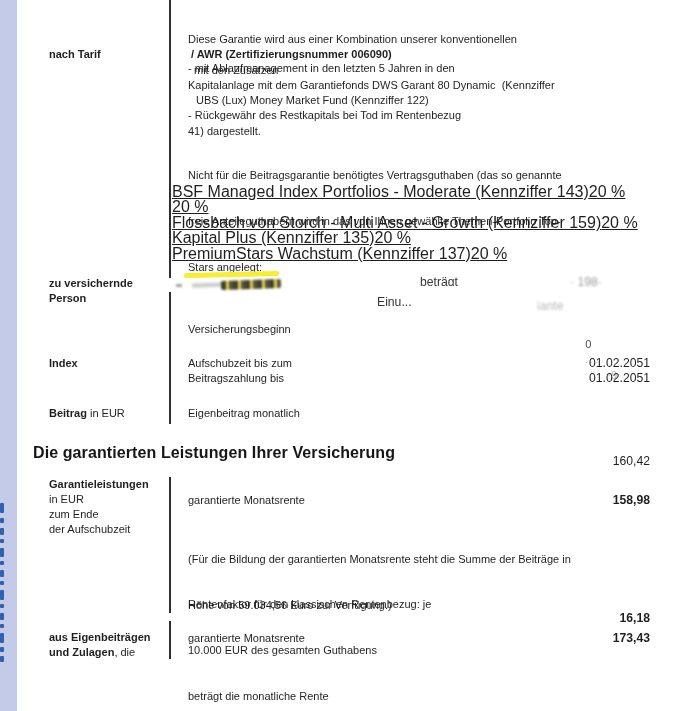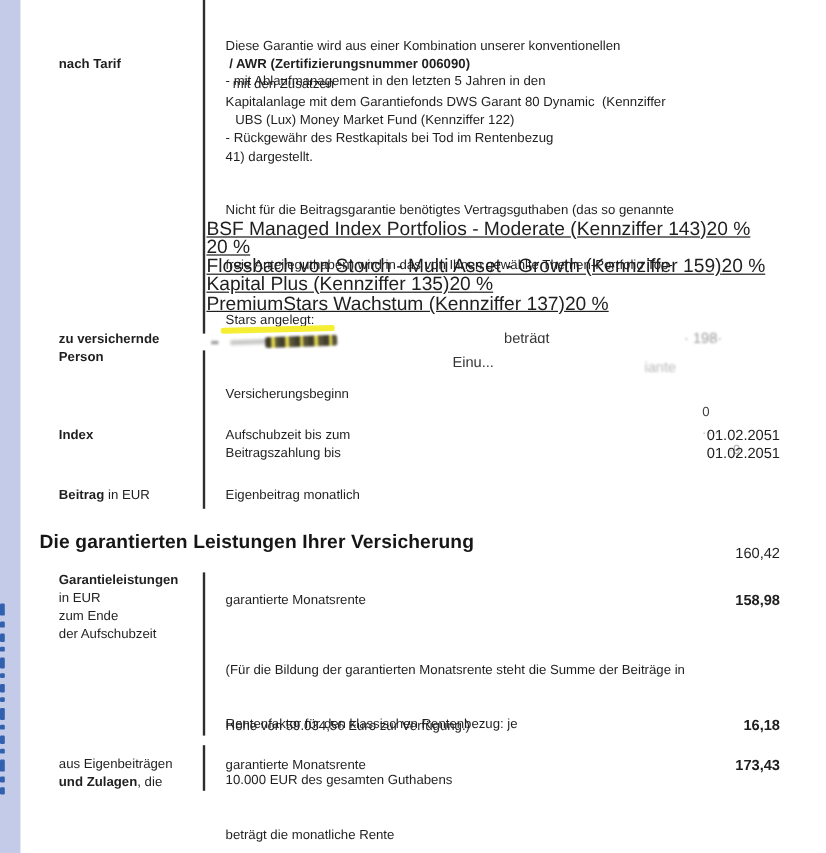--- a/index.html
+++ b/index.html
@@ -136,20 +136,20 @@
   <div class="t" style="left:172px;top:522px;">
     <div>(Für die Bildung der garantierten Monatsrente steht die Summe der Beiträge in</div>
     <div>Höhe von 59.034,56 Euro zur Verfügung.)</div>
   </div>
 
   <div class="t" style="left:172px;top:567px;">
     <div>Rentenfaktor für den klassischen Rentenbezug: je</div>
     <div>10.000 EUR des gesamten Guthabens</div>
     <div>beträgt die monatliche Rente</div>
   </div>
-  <div class="rv b" style="top:597px;">16,18</div>
+  <div class="rv b" style="top:611px;">16,18</div>
 
-  <div class="t" style="left:33px;top:630px;">aus Eigenbeiträgen</div>
+  <div class="t" style="left:33px;top:630px;font-weight:bold;">aus Eigenbeiträgen</div>
   <div class="t" style="left:33px;top:645px;"><span class="b">und Zulagen</span><span>, die</span></div>
   <div class="t" style="left:172px;top:631px;">garantierte Monatsrente</div>
   <div class="rv b" style="top:631px;margin-left:48px;">173,43</div>
 
 </div>
 
 </body></html>

